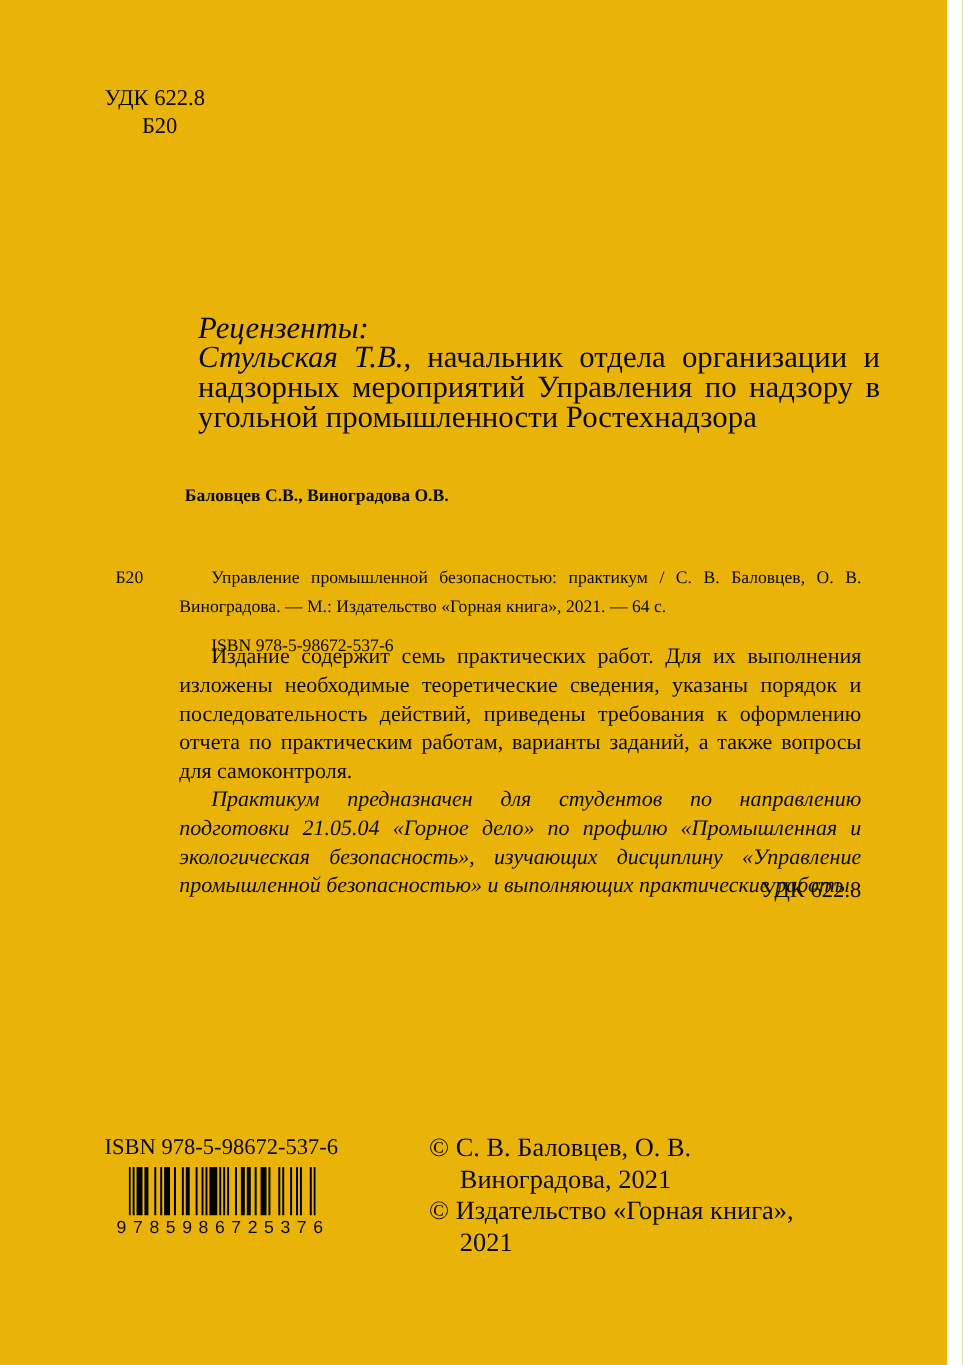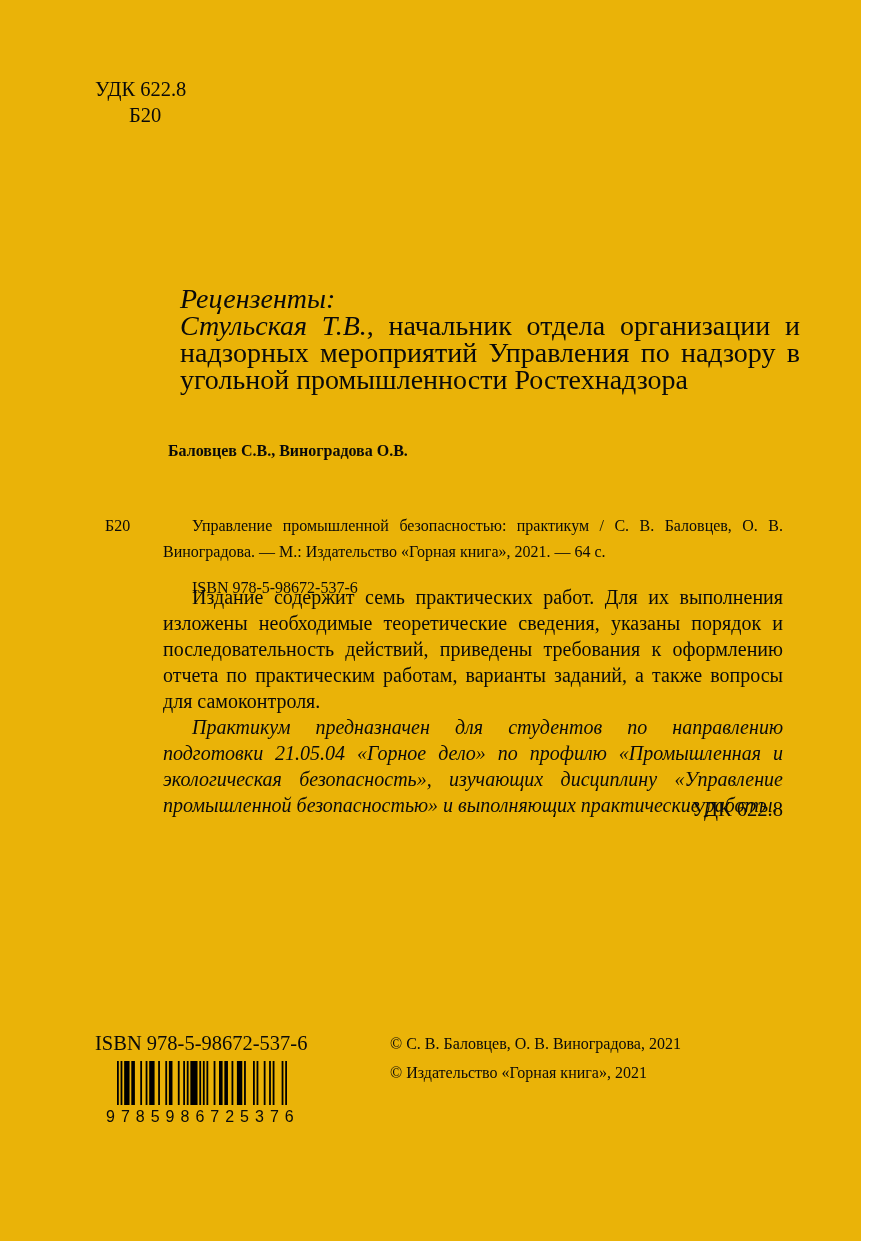--- a/index.html
+++ b/index.html
@@ -33,21 +33,21 @@
 
   .footer-isbn { left: 95px; top: 1032px; font-size: 20.5px; }
   .barcode-wrap { left: 117px; top: 1061px; width: 170px; }
   .barcode-wrap svg { display: block; }
   .barcode-digits {
     left: 106px; top: 1108px; width: 192px;
     font-family: "Liberation Sans", "DejaVu Sans", sans-serif;
     font-size: 16px; letter-spacing: 6px; white-space: nowrap; text-align: right;
   }
 
-  .copyrights { left: 390px; top: 1030px; width: 356px; font-size: 16px; line-height: 28.5px; }
+  .copyrights { left: 390px; top: 1030px; width: 356px; font-size: 24px; line-height: 28.5px; }
   .copyrights .c-item { padding-left: 28px; text-indent: -28px; }
 
   i { font-style: italic; }
 </style>
 </head>
 <body>
 
 <div class="page">
 
   <div class="abs top-codes">

